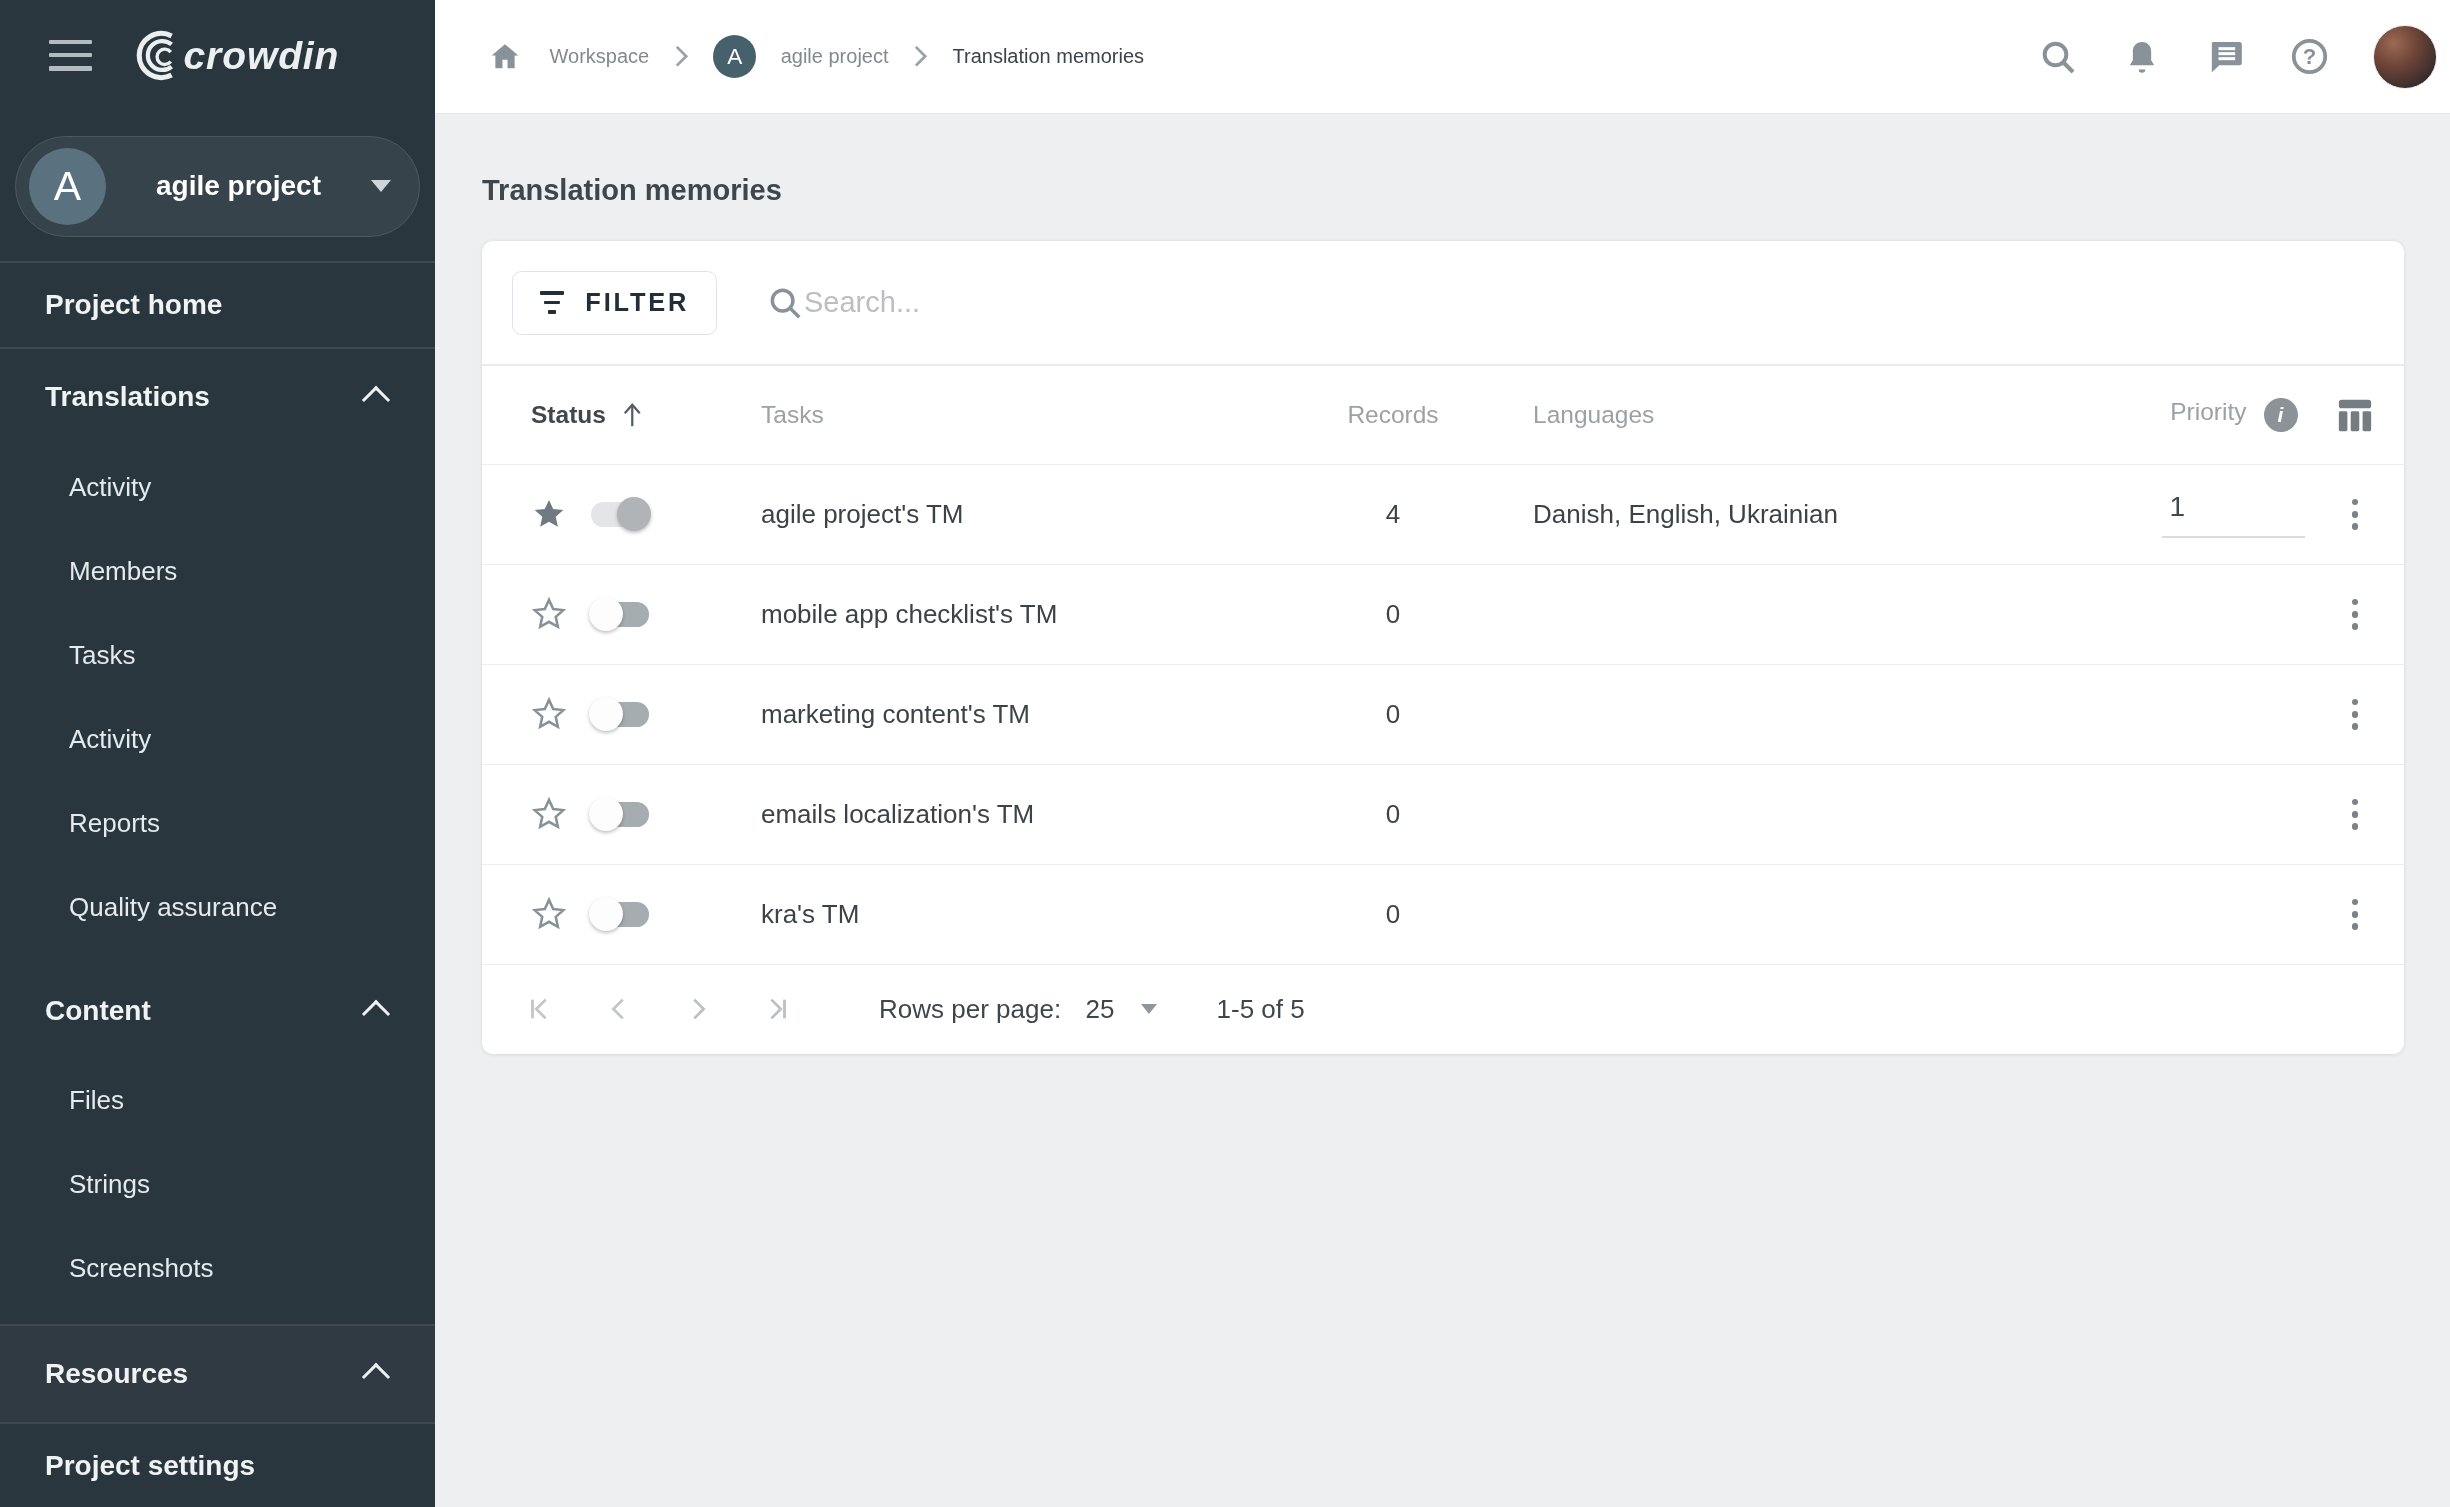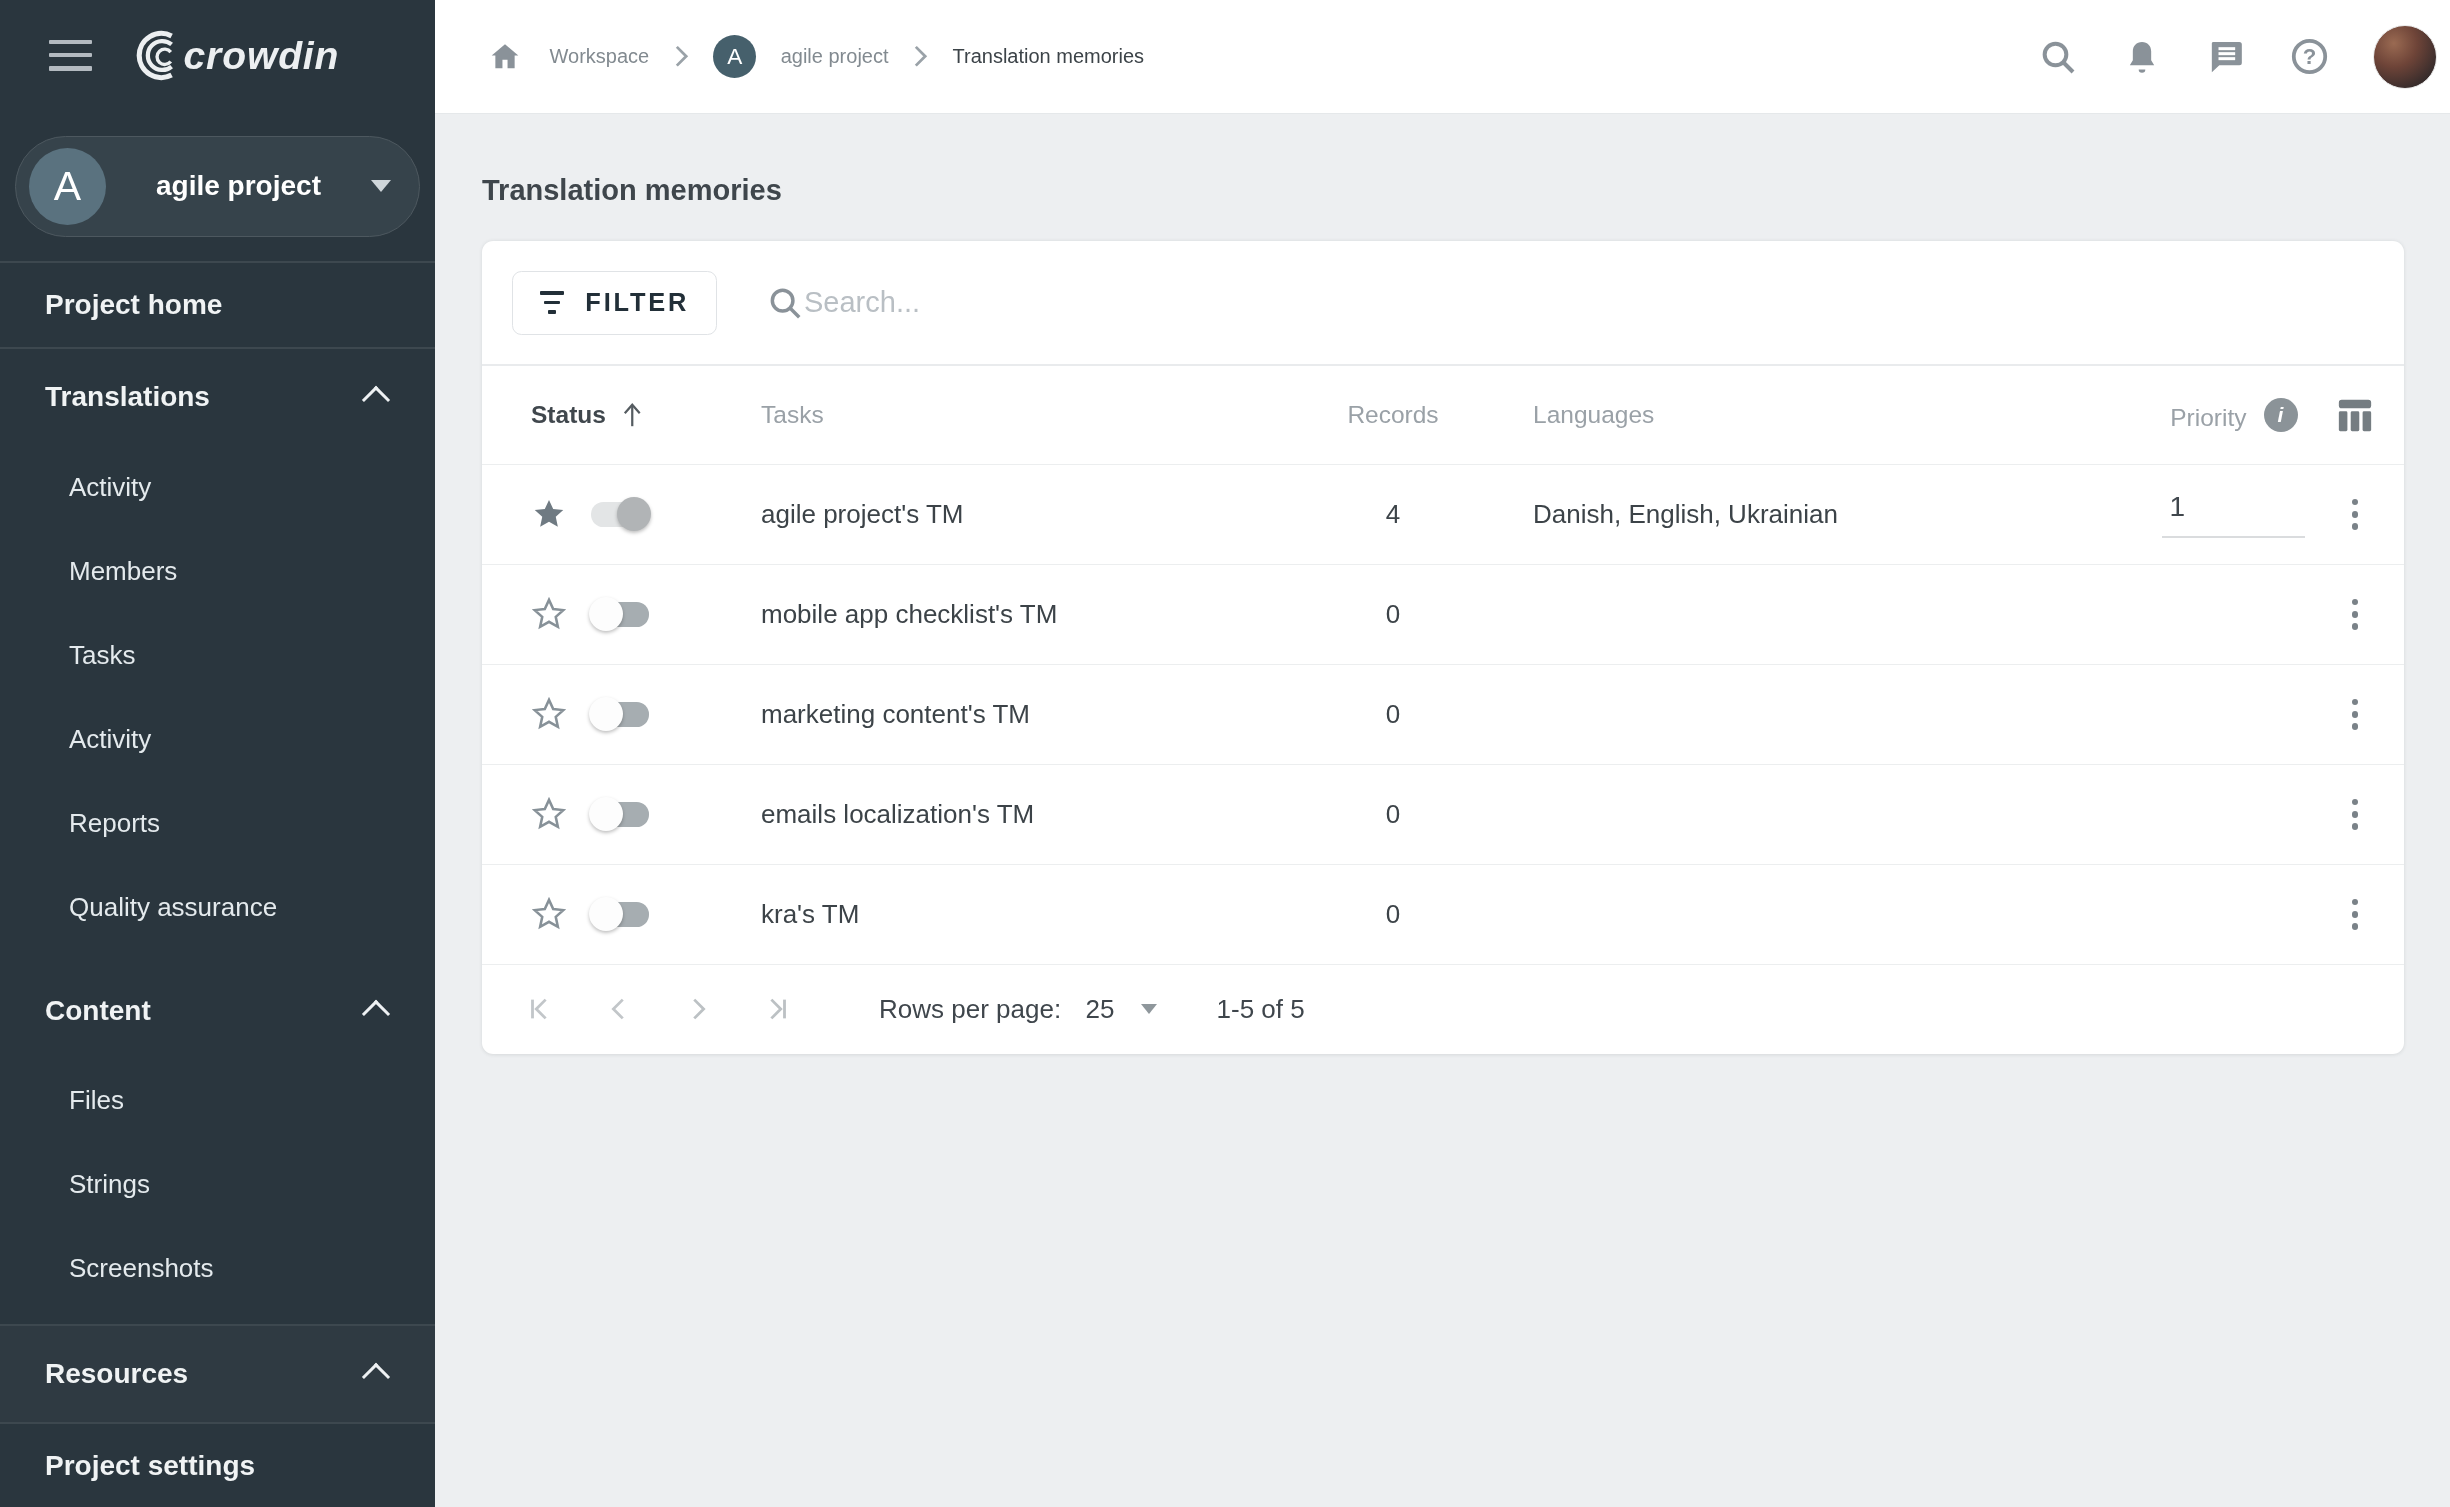--- a/index.html
+++ b/index.html
@@ -140,21 +140,21 @@
     grid-template-columns:60px 170px 547px 170px 554px 273px 100px;
     align-items:center;
     padding-left:49px;
   }
   .thead { height:98px; }
   .thead .th { font-size:24.5px; color:#9aa1a7; }
   .th-status { grid-column:1 / 3; display:flex; align-items:center; gap:14px; }
   .th-status .th-label { color:#40474d; font-weight:700; }
   .th-records, .td-records { text-align:center; }
   .th-languages, .td-languages { padding-left:55px; }
-  .th-priority { display:flex; align-items:flex-end; justify-content:flex-end; gap:17px; padding-right:7.5px; }
+  .th-priority { display:flex; align-items:flex-start; justify-content:flex-end; gap:17px; padding-right:7.5px; }
   .info-dot {
     width:34px; height:34px; border-radius:50%;
     background:#8b9398; color:#fff;
     display:flex; align-items:center; justify-content:center;
     font-size:21px; font-weight:700; font-style:italic;
     cursor:pointer;
   }
   .th-cols { display:flex; justify-content:center; cursor:pointer; }
 
   .trow { height:100px; border-top:1.9px solid #eceeef; font-size:26px; color:#3c4348; }

